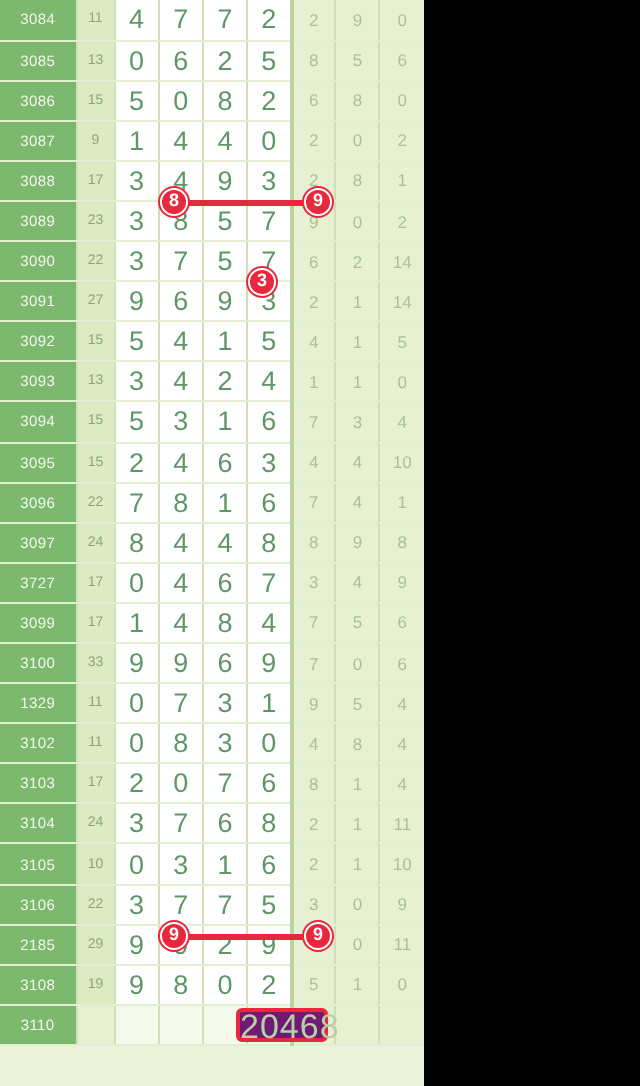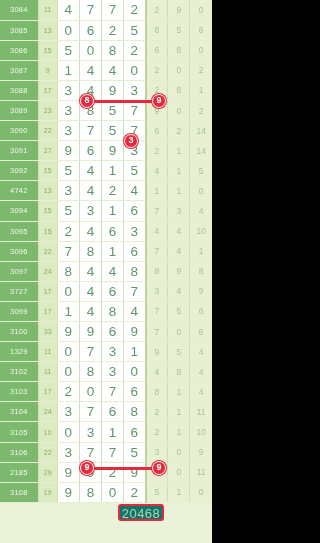--- a/index.html
+++ b/index.html
@@ -93,25 +93,25 @@
   }
   .rline {
     position:absolute;
     height:3px;
     background:#e8283c;
     z-index:5;
   }
   
   .totalbox {
     position:absolute;
-    background:#0f766e;
+    background:#701a75;
     border:2px solid #e8283c;
     border-radius:3px;
     color:#b9cfa4;
-    font-size:13px;
+    font-size:17px;
     letter-spacing:.5px;
     text-align:center;
     line-height:15px;
     z-index:7;
   }
 </style>
 </head>
 <body>
 
 <div id="app">
@@ -211,21 +211,21 @@
           <td class="c-cnt">15</td>
           <td class="c-d">5</td>
           <td class="c-d">4</td>
           <td class="c-d">1</td>
           <td class="c-d last">5</td>
           <td class="c-s">4</td>
           <td class="c-s">1</td>
           <td class="c-s end">5</td>
         </tr>
         <tr class="gsep">
-          <td class="c-id">4742</td>
+          <td class="c-id">3093</td>
           <td class="c-cnt">13</td>
           <td class="c-d">3</td>
           <td class="c-d">4</td>
           <td class="c-d">2</td>
           <td class="c-d last">4</td>
           <td class="c-s">1</td>
           <td class="c-s">1</td>
           <td class="c-s end">0</td>
         </tr>
         <tr>
@@ -386,20 +386,31 @@
           <td class="c-id">3108</td>
           <td class="c-cnt">19</td>
           <td class="c-d">9</td>
           <td class="c-d">8</td>
           <td class="c-d">0</td>
           <td class="c-d last">2</td>
           <td class="c-s">5</td>
           <td class="c-s">1</td>
           <td class="c-s end">0</td>
         </tr>
+        <tr>
+          <td class="c-id">3110</td>
+          <td class="c-cnt blank"></td>
+          <td class="c-d blank w"></td>
+          <td class="c-d blank w"></td>
+          <td class="c-d blank w"></td>
+          <td class="c-d last blank w"></td>
+          <td class="c-s blank"></td>
+          <td class="c-s blank"></td>
+          <td class="c-s end blank"></td>
+        </tr>
       </tbody>
   </table>
 
   <div class="rline" style="left:86px; top:100px; width:74px;"></div>
   <div class="mark" style="left:80px; top:94px;">8</div>
   <div class="mark" style="left:152px; top:94px;">9</div>
 
   <div class="rline" style="left:86px; top:467px; width:74px;"></div>
   <div class="mark" style="left:80px; top:461px;">9</div>
   <div class="mark" style="left:152px; top:461px;">9</div>

